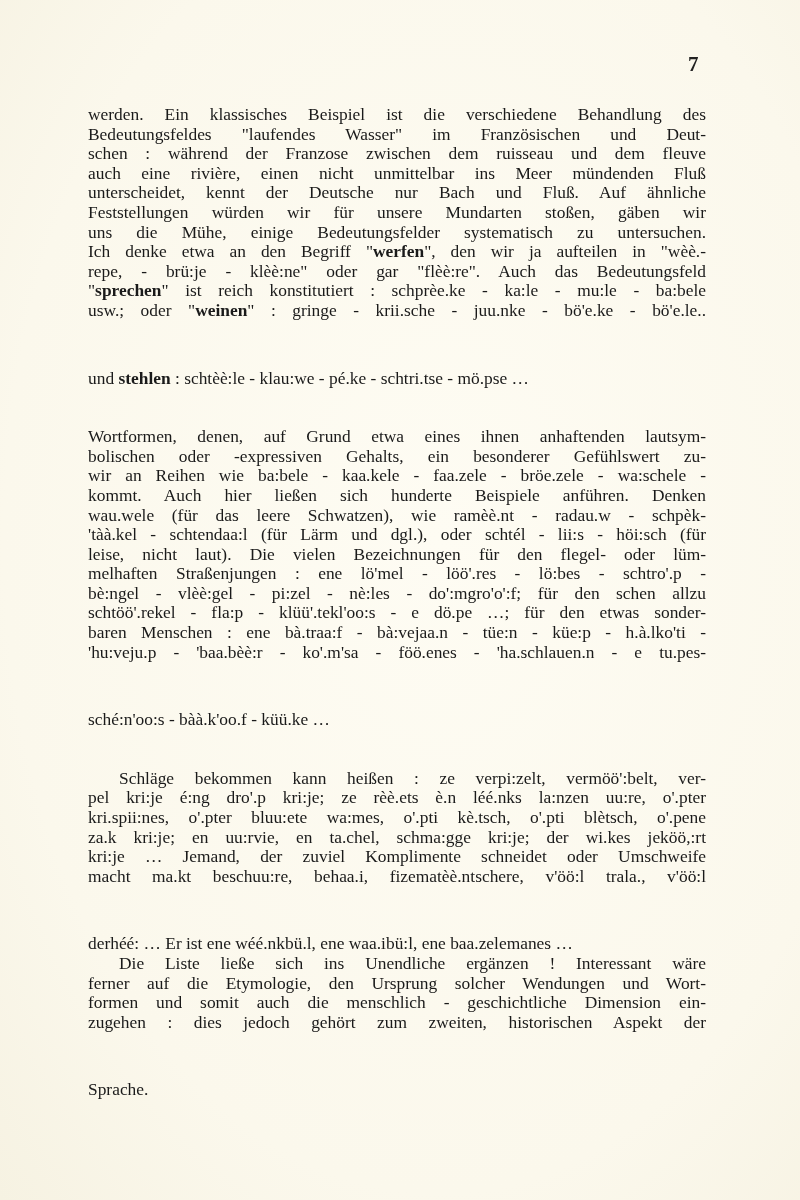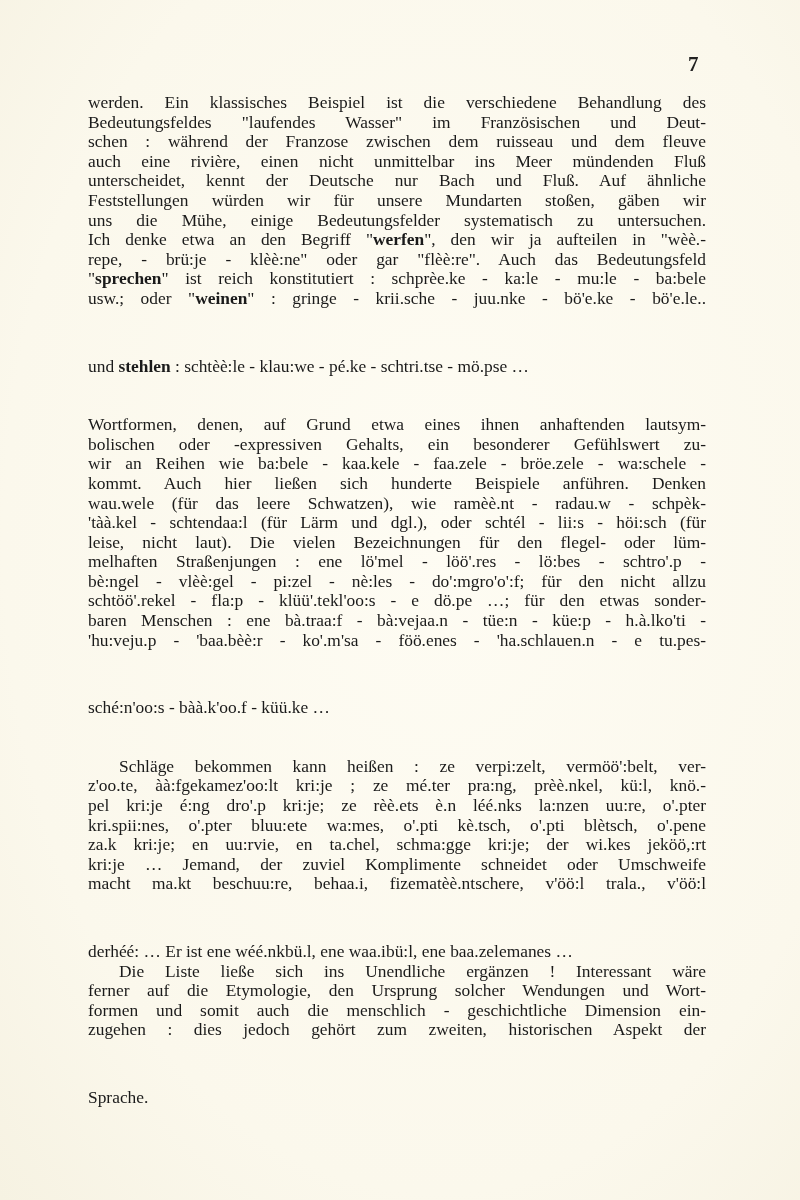--- a/index.html
+++ b/index.html
@@ -6,21 +6,21 @@
     body {
       width: 800px; height: 1200px; overflow: hidden;
       background: #fcfaf0;
       font-family: "Liberation Serif", "DejaVu Serif", serif;
       color: #1a1a1a;
       position: relative;
     }
     .page { position: absolute; left: 0; top: 0; width: 800px; height: 1200px;
       background: radial-gradient(ellipse at 55% 45%, #fefcf3 0%, #fbf8ec 70%, #f6f2e2 100%); }
     .page-number { position: absolute; left: 688px; top: 52px; font-size: 21px; font-weight: bold; color: #222; }
-    .body-text { position: absolute; left: 88px; top: 93px; width: 618px; }
+    .body-text { position: absolute; left: 88px; top: 105px; width: 618px; }
     .para { margin: 0; font-size: 17.4px; line-height: 19.6px; text-align: justify; }
     .para .line { display: block; white-space: nowrap; text-align-last: justify; text-align: justify; }
     .para .line.last { text-align-last: left; margin-top: 48px; }
     .para.indent .line.first { text-indent: 0; padding-left: 31px; }
     .gap-1 { height: 39px; }
     .gap-2 { height: 39px; }
     .gap-0 { height: 0px; }
     b { font-weight: bold; }
   </style>
 </head>
@@ -47,30 +47,29 @@
     <div class="gap-1"></div>
     <div class="para indent">
         <span class="line">Wortformen, denen, auf Grund etwa eines ihnen anhaftenden lautsym-</span>
         <span class="line">bolischen oder -expressiven Gehalts, ein besonderer Gefühlswert zu-</span>
         <span class="line">wir an Reihen wie ba:bele - kaa.kele - faa.zele - bröe.zele - wa:schele -</span>
         <span class="line">kommt. Auch hier ließen sich hunderte Beispiele anführen. Denken</span>
         <span class="line">wau.wele (für das leere Schwatzen), wie ramèè.nt - radau.w - schpèk-</span>
         <span class="line">'tàà.kel - schtendaa:l (für Lärm und dgl.), oder schtél - lii:s - höi:sch (für</span>
         <span class="line">leise, nicht laut). Die vielen Bezeichnungen für den flegel- oder lüm-</span>
         <span class="line">melhaften Straßenjungen : ene lö'mel - löö'.res - lö:bes - schtro'.p -</span>
-        <span class="line">bè:ngel - vlèè:gel - pi:zel - nè:les - do':mgro'o':f; für den nicht allzu</span>
+        <span class="line">bè:ngel - vlèè:gel - pi:zel - nè:les - do':mgro'o':f; für den schen allzu</span>
         <span class="line">schtöö'.rekel - fla:p - klüü'.tekl'oo:s - e dö.pe …; für den etwas sonder-</span>
         <span class="line">baren Menschen : ene bà.traa:f - bà:vejaa.n - tüe:n - küe:p - h.à.lko'ti -</span>
         <span class="line">'hu:veju.p - 'baa.bèè:r - ko'.m'sa - föö.enes - 'ha.schlauen.n - e tu.pes-</span>
         <span class="line last">sché:n'oo:s - bàà.k'oo.f - küü.ke …</span>
       </div>
     <div class="gap-2"></div>
     <div class="para indent">
         <span class="line first">Schläge bekommen kann heißen : ze verpi:zelt, vermöö':belt, ver-</span>
-        <span class="line">z'oo.te, àà:fgekamez'oo:lt kri:je ; ze mé.ter pra:ng, prèè.nkel, kü:l, knö.-</span>
         <span class="line">pel kri:je é:ng dro'.p kri:je; ze rèè.ets è.n léé.nks la:nzen uu:re, o'.pter</span>
         <span class="line">kri.spii:nes, o'.pter bluu:ete wa:mes, o'.pti kè.tsch, o'.pti blètsch, o'.pene</span>
         <span class="line">za.k kri:je; en uu:rvie, en ta.chel, schma:gge kri:je; der wi.kes jeköö,:rt</span>
         <span class="line">kri:je … Jemand, der zuviel Komplimente schneidet oder Umschweife</span>
         <span class="line">macht ma.kt beschuu:re, behaa.i, fizematèè.ntschere, v'öö:l trala., v'öö:l</span>
         <span class="line last">derhéé: … Er ist ene wéé.nkbü.l, ene waa.ibü:l, ene baa.zelemanes …</span>
       </div>
     <div class="gap-0"></div>
     <div class="para indent">
         <span class="line first">Die Liste ließe sich ins Unendliche ergänzen ! Interessant wäre</span>

